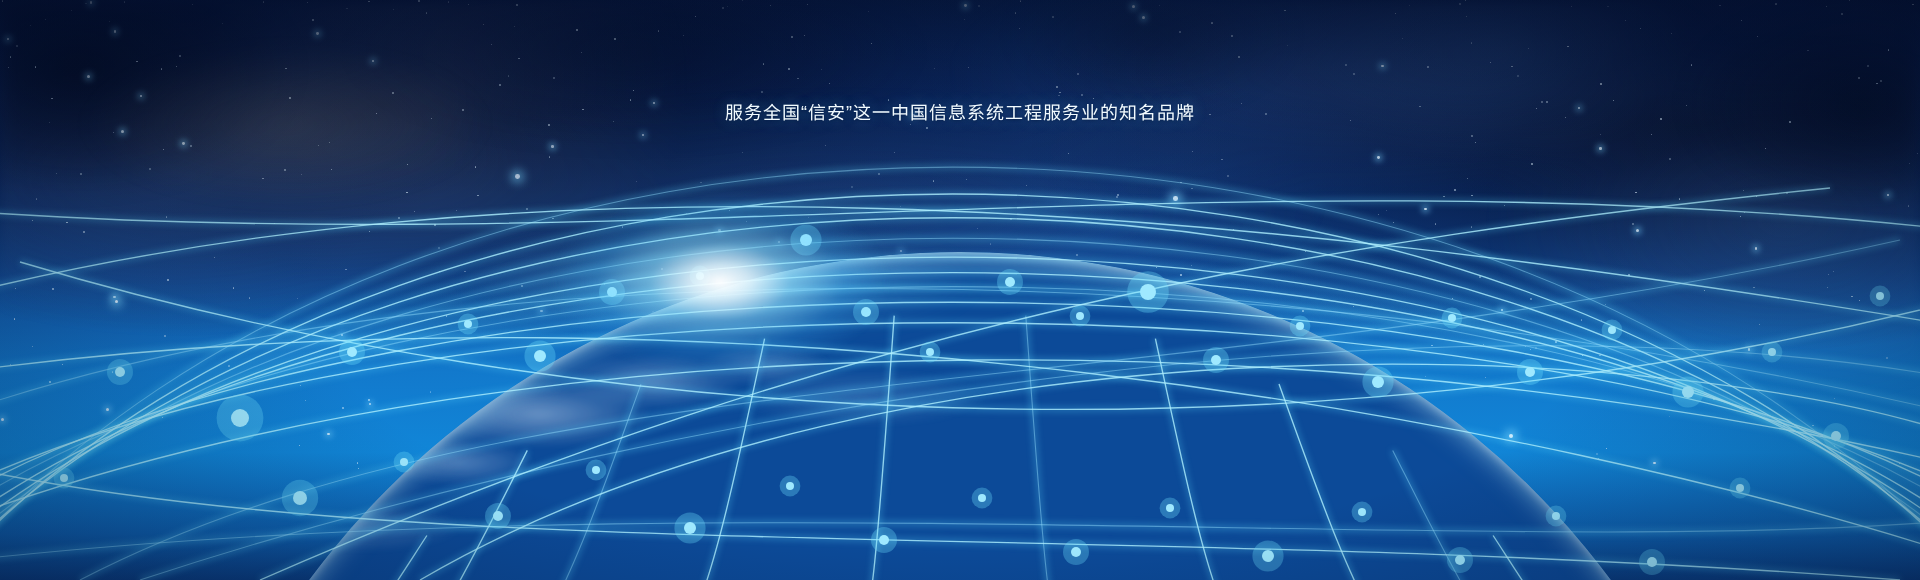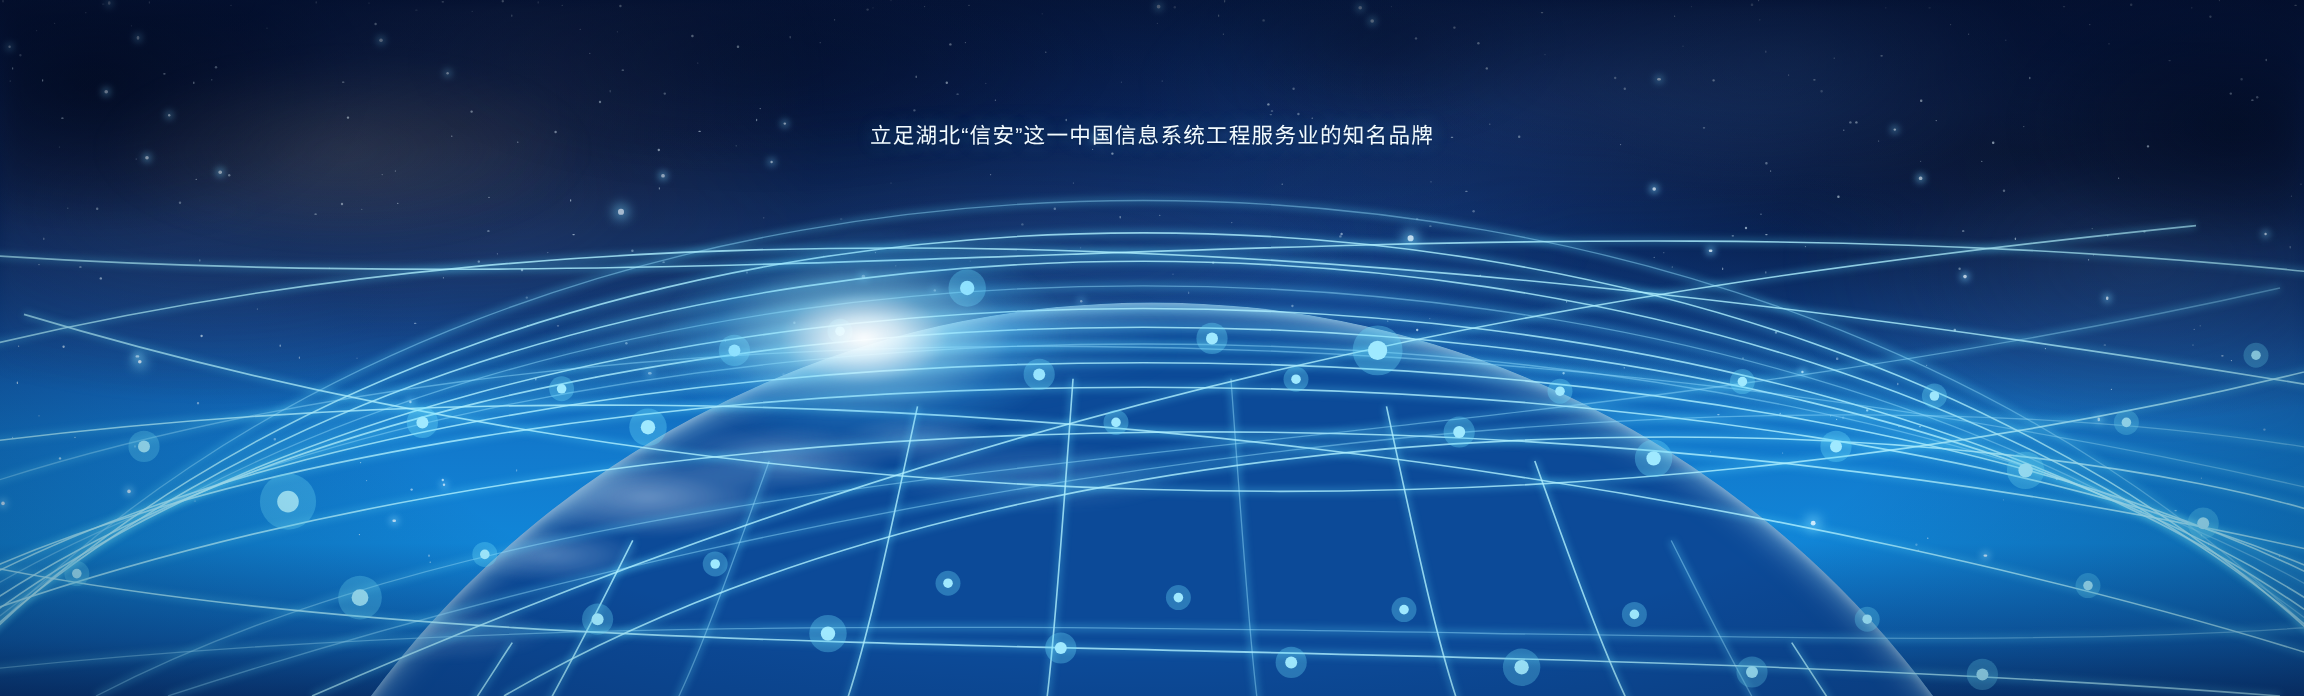--- a/index.html
+++ b/index.html
@@ -811,16 +811,16 @@
       </g>
   </svg>
 
   <div id="core-flare"></div>
   <div id="core-glow"></div>
 
   <div class="layer" id="top-shade"></div>
   <div class="layer" id="vignette"></div>
 
   <div id="copy">
-    <p id="subhead">立足湖北“信安”这一中国信息系统工程服务业的知名品牌</p>
+    <p id="subhead">服务全国“信安”这一中国信息系统工程服务业的知名品牌</p>
   </div>
 
 </div>
 
 </body></html>

